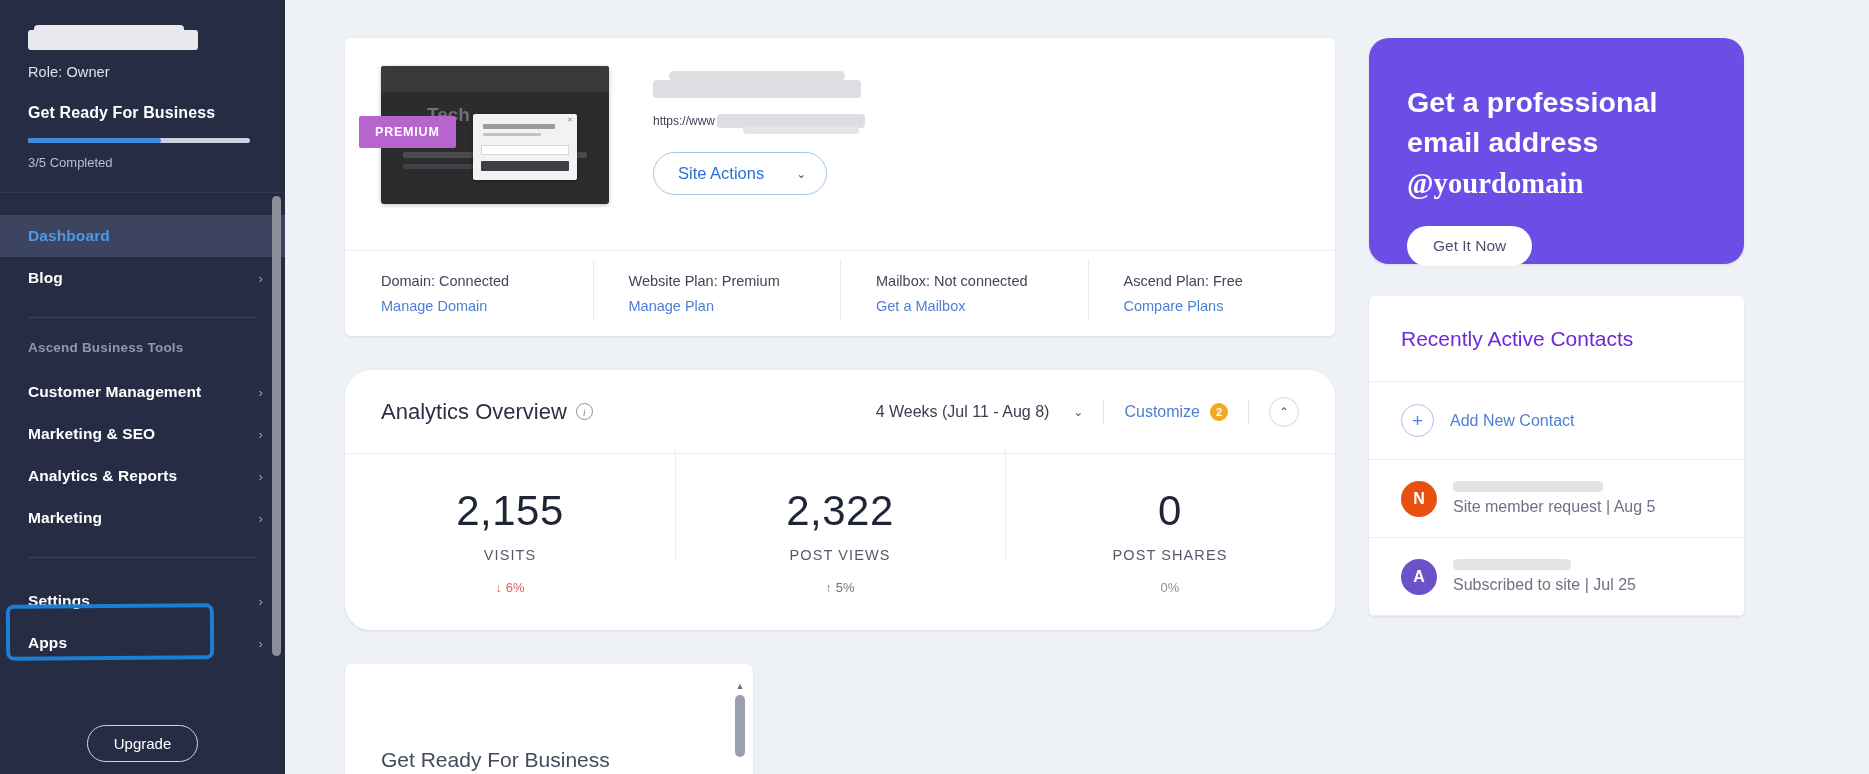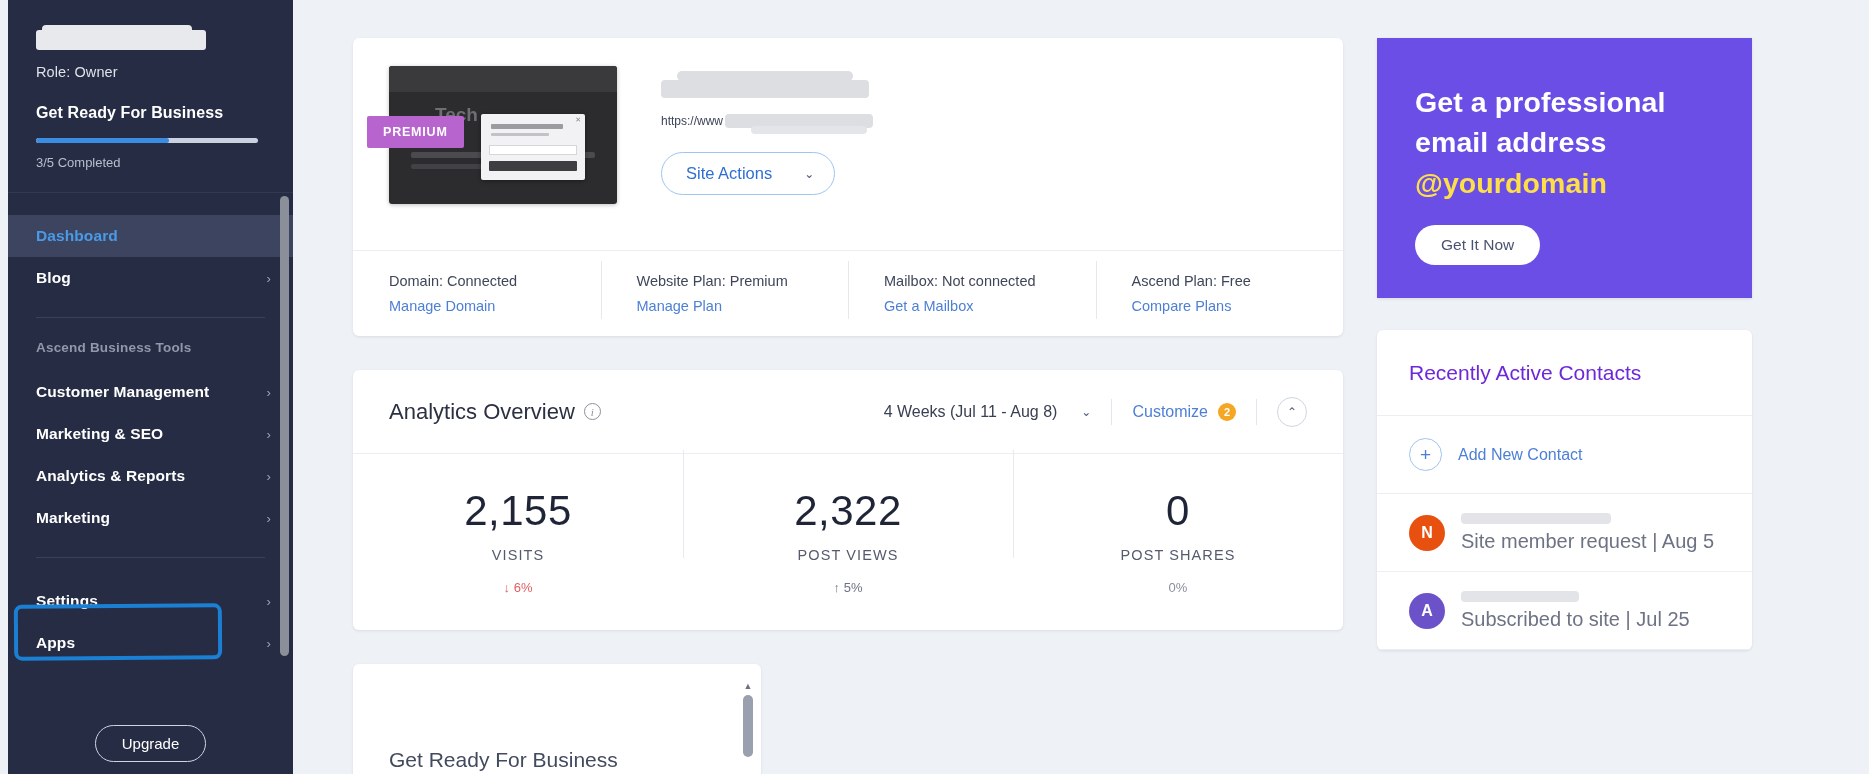--- a/index.html
+++ b/index.html
@@ -13,21 +13,20 @@
 
   
   .sidebar {
     width: 285px;
     flex: 0 0 285px;
     background: #252c44;
     color: #fff;
     position: relative;
     height: 774px;
     overflow: hidden;
-    margin-left: 8px;
   }
   .sb-head { padding: 30px 28px 0 28px; }
   .redact-name {
     width: 170px; height: 20px;
     background: #e8e9ec;
     border-radius: 3px;
     margin-bottom: 14px;
     position: relative;
   }
   .redact-name:after{
@@ -157,21 +156,21 @@
   .foot-col{
     flex:1; padding-left: 36px; position:relative;
   }
   .foot-col + .foot-col:before{
     content:""; position:absolute; left:0; top:-12px; height:58px; width:1px; background:#e6e8ee;
   }
   .foot-t{font-size:14.5px;color:#404659;margin-bottom:9px;}
   .foot-l{font-size:14.5px;color:#4d7fd6;cursor:pointer;}
 
   
-  .an-card{margin-top:34px;}
+  .an-card{margin-top:34px;border-radius:26px;}
   .an-head{
     height: 84px; display:flex; align-items:center; justify-content:space-between;
     padding: 0 36px; border-bottom:1px solid #eceef2;
   }
   .an-title{font-size:22px;color:#2c3142;display:flex;align-items:center;gap:9px;}
   .info-i{
     width:17px;height:17px;border:1.4px solid #8a909f;border-radius:50%;
     display:inline-flex;align-items:center;justify-content:center;
     font-size:11px;color:#8a909f;font-style:italic;font-family:"Liberation Serif",serif;
   }
@@ -206,41 +205,41 @@
   }
   .bottom-title{font-size:21px;color:#434a5e;padding:0 0 12px 36px;}
   .bc-scroll{
     position:absolute; right:8px; top:18px; width:10px; bottom:0;
   }
   .bc-scroll .arw{font-size:9px;color:#6c7180;text-align:center;line-height:9px;}
   .bc-scroll .thumb2{width:10px;background:#9aa0ad;border-radius:5px;margin-top:4px;height:62px;}
 
   
   .promo{
-    height: 260px; background:#6b4ee6; border-radius:0; padding: 44px 38px 0 38px;
+    height: 226px; background:#6b4ee6; border-radius:20px; padding: 44px 38px 0 38px;
     box-shadow:0 1px 3px rgba(30,40,60,.10);
   }
   .promo h2{color:#fff;font-size:28.5px;line-height:1.42;font-weight:700;letter-spacing:.1px;}
   .promo .dom{color:#f5a86a;font-size:28.5px;font-weight:700;line-height:1.42;}
   .promo-btn{
     margin-top:22px;background:#fff;color:#4b5170;border:none;border-radius:20px;
     padding:11px 26px;font-size:15.5px;cursor:pointer;font-family:"Liberation Sans", sans-serif;
   }
   .contacts{margin-top:32px;border-radius:6px;overflow:hidden;}
   .contacts-head{height:86px;display:flex;align-items:center;padding:0 32px;font-size:21px;color:#6d28d9;border-bottom:1px solid #eceef2;}
   .contact-row{height:78px;display:flex;align-items:center;padding:0 32px;border-bottom:1px solid #eceef2;gap:16px;}
   .add-circle{
     width:33px;height:33px;border-radius:50%;border:1px solid #9fc4ef;color:#4d7fd6;
     display:flex;align-items:center;justify-content:center;font-size:19px;line-height:1;
   }
   .add-label{font-size:16px;color:#4d7fd6;}
   .avatar{width:36px;height:36px;border-radius:50%;color:#fff;display:flex;align-items:center;justify-content:center;font-size:16px;font-weight:700;flex:0 0 36px;}
   .c-body{display:flex;flex-direction:column;gap:6px;}
   .redact-cname{height:11px;background:#e2e4e8;border-radius:4px;}
-  .c-sub{font-size:20px;color:#6d7384;}
+  .c-sub{font-size:16px;color:#6d7384;}
 </style>
 </head>
 <body>
 
 <div class="app">
 
   <aside class="sidebar">
     <div class="sb-head">
       <div class="redact-name"></div>
       <div class="sb-role">Role: Owner</div>
@@ -416,21 +415,21 @@
           <div class="thumb2"></div>
         </div>
       </div>
     </section>
 
     <section class="col-right">
       <div class="promo" style="background: rgb(107, 78, 230);">
         <h2>
           <span>Get a professional</span><br>
           <span>email address</span><br>
-          <span class="dom" style="color: #fde047;">@yourdomain</span>
+          <span class="dom" style="color: #ffffff; font-family: Liberation Serif, serif;">@yourdomain</span>
         </h2>
         <button class="promo-btn">Get It Now</button>
       </div>
 
       <div class="card contacts">
         <div class="contacts-head">Recently Active Contacts</div>
 
         <div class="contact-row">
           <span class="add-circle">+</span>
           <span class="add-label">Add New Contact</span>

